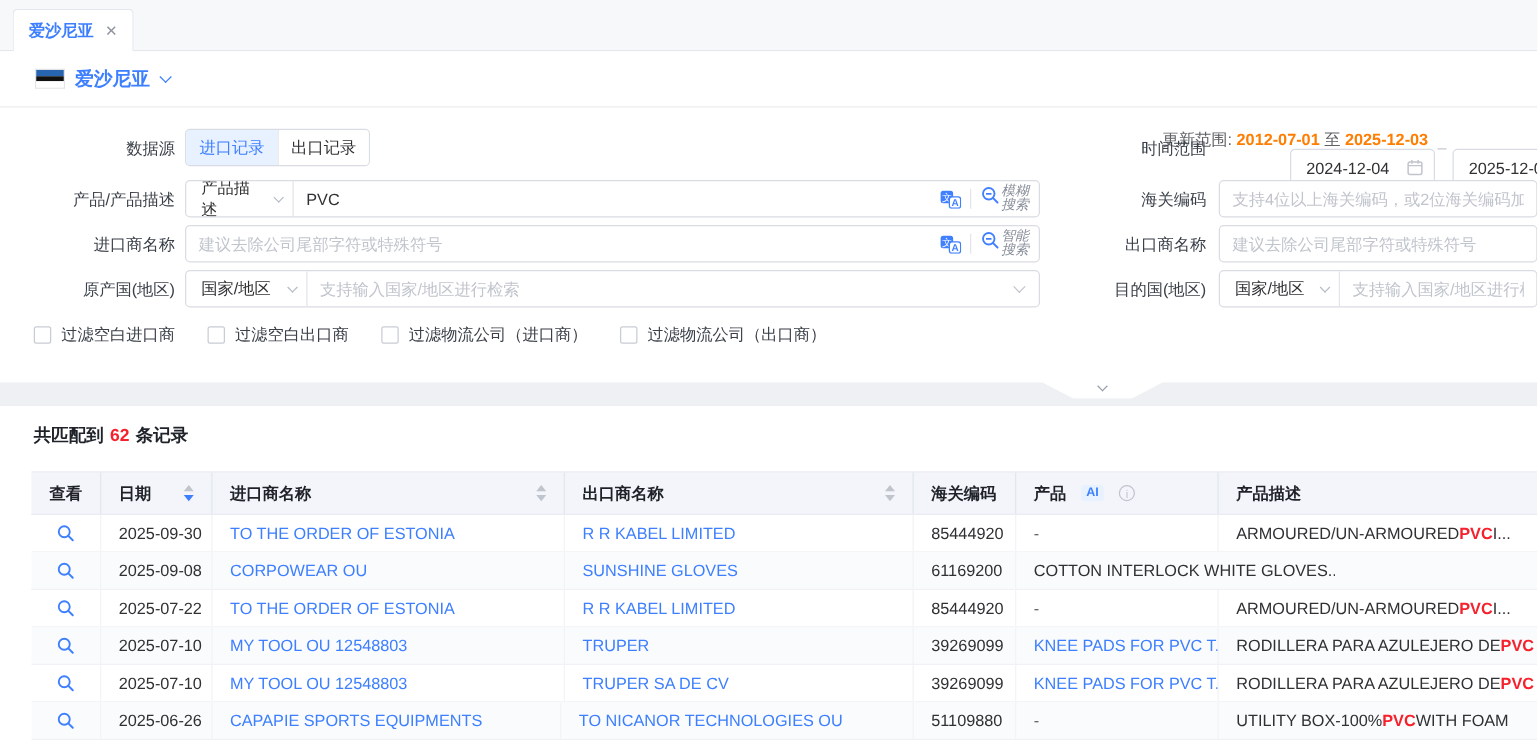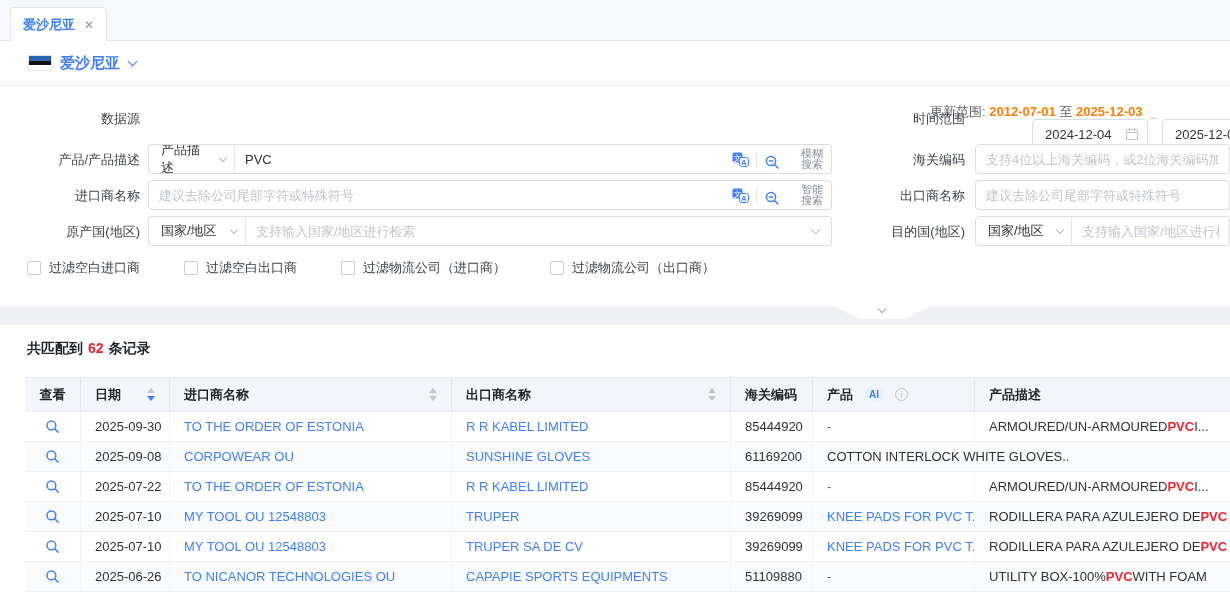--- a/index.html
+++ b/index.html
@@ -38,25 +38,25 @@
   .dateinput .cal{margin-left:auto;}
   .date-sep{position:absolute;top:23px;left:1150px;color:#c0c4cc;font-size:13px;}
 
   .igroup{position:absolute;height:30px;border:1px solid #d9dce3;border-radius:4px;background:#fff;display:flex;align-items:center;overflow:hidden;}
   .igroup .sel{display:flex;align-items:center;justify-content:space-between;padding:0 8px 0 12px;font-size:13px;color:#303133;border-right:1px solid #e2e5ea;height:100%;cursor:pointer;flex:none;}
   .igroup .sel .chev{border-color:#b6bcc8;width:6px;height:6px;margin-left:8px;margin-top:-3px;}
   .igroup input{border:none;outline:none;flex:1;font-size:13px;color:#303133;padding:0 10px;min-width:0;background:transparent;}
   .igroup input::placeholder{color:#c0c4cc;}
   .suffix{display:flex;align-items:center;gap:7px;padding-right:8px;flex:none;}
   .vdiv{width:1px;height:16px;background:#e2e5ea;}
-  .search-btn{display:flex;align-items:flex-end;gap:21px;cursor:pointer;}
+  .search-btn{display:flex;align-items:flex-start;gap:1px;cursor:pointer;font-style:italic;}
   .search-btn .txt{font-size:11px;line-height:11px;color:#878d99;white-space:pre-line;}
   .end-chev{width:7px;height:7px;border-right:1.5px solid #c0c4cc;border-bottom:1.5px solid #c0c4cc;transform:rotate(45deg);margin:-3px 12px 0 6px;flex:none;}
 
-  .cbrow{position:absolute;left:27px;top:172px;display:flex;gap:44px;align-items:center;}
+  .cbrow{position:absolute;left:27px;top:172px;display:flex;gap:26px;align-items:center;}
   .cb{display:flex;align-items:center;gap:8px;font-size:13px;color:#3a3f48;cursor:pointer;}
   .cb .box{width:14px;height:14px;border:1px solid #c8ccd4;border-radius:2px;background:#fff;}
 
   .gray-gap{position:absolute;left:0;top:306px;width:1230px;height:19px;background:#eef0f3;}
   .collapse-tab{position:absolute;left:832px;top:305px;width:100px;height:14px;background:#fff;clip-path:polygon(0 0,100% 0,73% 100%,27% 100%);display:flex;align-items:flex-start;justify-content:center;cursor:pointer;}
   .collapse-tab .chev{border-color:#9aa0ab;width:6px;height:6px;margin:1px 0 0 0;}
 
   
   .results{position:absolute;left:0;top:325px;width:1230px;height:269px;background:#fff;}
   .summary{position:absolute;left:27px;top:15px;font-size:14px;font-weight:700;color:#1f2329;}
@@ -111,20 +111,24 @@
   <div class="filter-panel">
 
     <div class="update-range">
       <span>更新范围:</span>
       <b>2012-07-01</b>
       <span>至</span>
       <b>2025-12-03</b>
     </div>
 
     <div class="lbl" style="top:23px;">数据源</div>
+    <div class="toggle">
+      <div class="seg on">进口记录</div>
+      <div class="seg off">出口记录</div>
+    </div>
     <div class="lbl-r" style="top:23px;">时间范围</div>
     <div class="dateinput" style="left:1032px;width:116px;">
       <span>2024-12-04</span>
       <svg class="cal" width="14" height="14" viewBox="0 0 14 14">
           <rect x="1.5" y="2.5" width="11" height="10" rx="1.5" fill="none" stroke="#c0c4cc" stroke-width="1.2"></rect>
           <line x1="4.5" y1="1" x2="4.5" y2="4" stroke="#c0c4cc" stroke-width="1.2"></line>
           <line x1="9.5" y1="1" x2="9.5" y2="4" stroke="#c0c4cc" stroke-width="1.2"></line>
           <line x1="1.5" y1="5.5" x2="12.5" y2="5.5" stroke="#c0c4cc" stroke-width="1"></line>
         </svg>
     </div>
@@ -400,25 +404,25 @@
   </div>
 
   <div class="tr alt">
     <div class="td c0">
       <svg width="15" height="15" viewBox="0 0 15 15">
                 <circle cx="6.4" cy="6.4" r="4.4" fill="none" stroke="#3d7fff" stroke-width="1.5"></circle>
                 <line x1="9.7" y1="9.7" x2="13.2" y2="13.2" stroke="#3d7fff" stroke-width="1.6" stroke-linecap="round"></line>
               </svg>
     </div>
     <div class="td c1">2025-06-26</div>
+    <div class="td c3">
+              <span class="link">CAPAPIE SPORTS EQUIPMENTS</span>
+            </div>
     <div class="td c2">
               <span class="link">TO NICANOR TECHNOLOGIES OU</span>
-            </div>
-    <div class="td c3">
-              <span class="link">CAPAPIE SPORTS EQUIPMENTS</span>
             </div>
     <div class="td c4">51109880</div>
     <div class="td c5">
               <span style="color: rgb(96, 98, 102);">-</span>
             </div>
     <div class="td c6">
               <span>UTILITY BOX-100% </span>
               <span class="hl">PVC</span>
               <span> WITH FOAM</span>
             </div>

